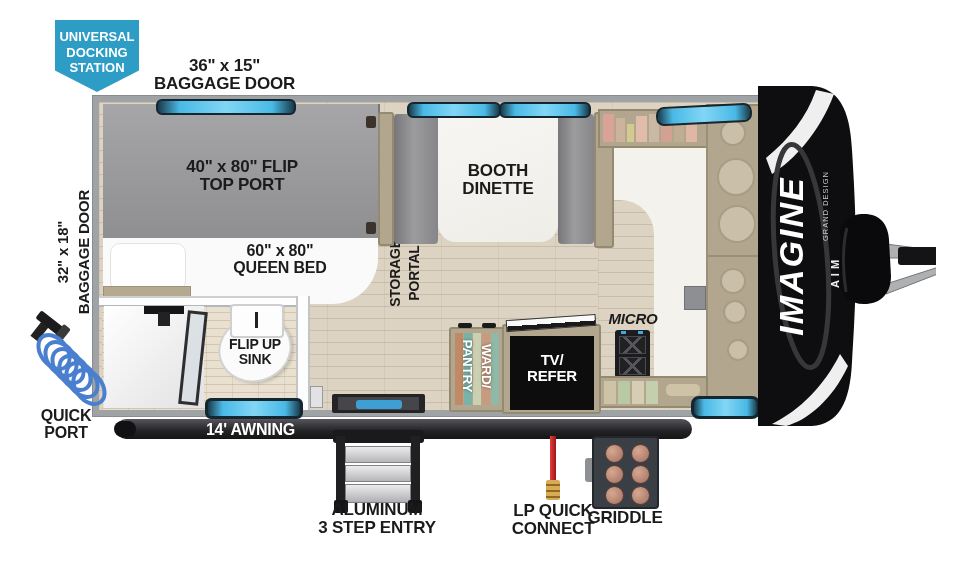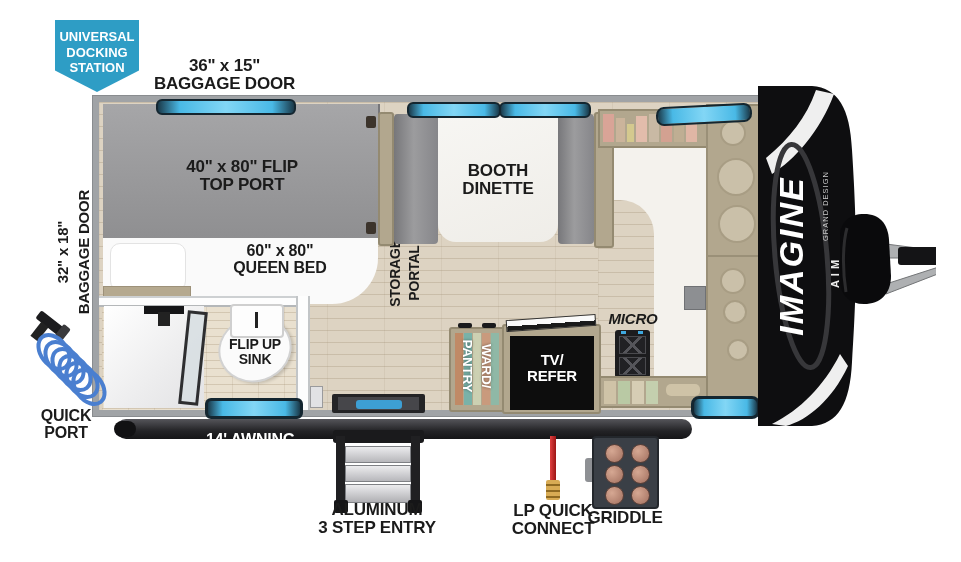--- a/index.html
+++ b/index.html
@@ -196,21 +196,21 @@
       <ellipse cx="71" cy="87" rx="13" ry="19" transform="rotate(-38 71 87)"></ellipse>
     </g>
   </svg>
   <div class="lbl f16" style="left:35px;top:408px;width:62px;">
     <span class="l">QUICK</span>
     <span class="l">PORT</span>
   </div>
 
   <div class="abs" style="left:116px;top:419px;width:576px;height:20px;border-radius:10px;background:linear-gradient(180deg,#55555a,#232326 60%,#151517);"></div>
   <div class="abs" style="left:114px;top:421px;width:22px;height:16px;border-radius:8px;background:#111113;"></div>
-  <div class="lbl f16 white" style="left:178px;top:421px;width:145px;line-height:18px;margin-top:10px;">
+  <div class="lbl f16 white" style="left:178px;top:421px;width:145px;line-height:18px;">
     <span class="l">14' AWNING</span>
   </div>
 
   <div class="abs" style="left:333px;top:430px;width:91px;height:13px;background:#1a1a1c;border-radius:3px;"></div>
   <div class="abs" style="left:336px;top:436px;width:9px;height:76px;background:#202022;"></div>
   <div class="abs" style="left:411px;top:436px;width:9px;height:76px;background:#202022;"></div>
   <div class="abs" style="left:345px;top:446px;width:66px;height:17px;background:linear-gradient(180deg,#ececee,#b7b7bb);border:1px solid #7e8084;box-sizing:border-box;"></div>
   <div class="abs" style="left:345px;top:465px;width:66px;height:17px;background:linear-gradient(180deg,#ececee,#b7b7bb);border:1px solid #7e8084;box-sizing:border-box;"></div>
   <div class="abs" style="left:345px;top:484px;width:66px;height:19px;background:linear-gradient(180deg,#ececee,#b0b0b4);border:1px solid #7e8084;box-sizing:border-box;"></div>
   <div class="abs" style="left:334px;top:500px;width:14px;height:13px;background:#151517;border-radius:2px;"></div>

